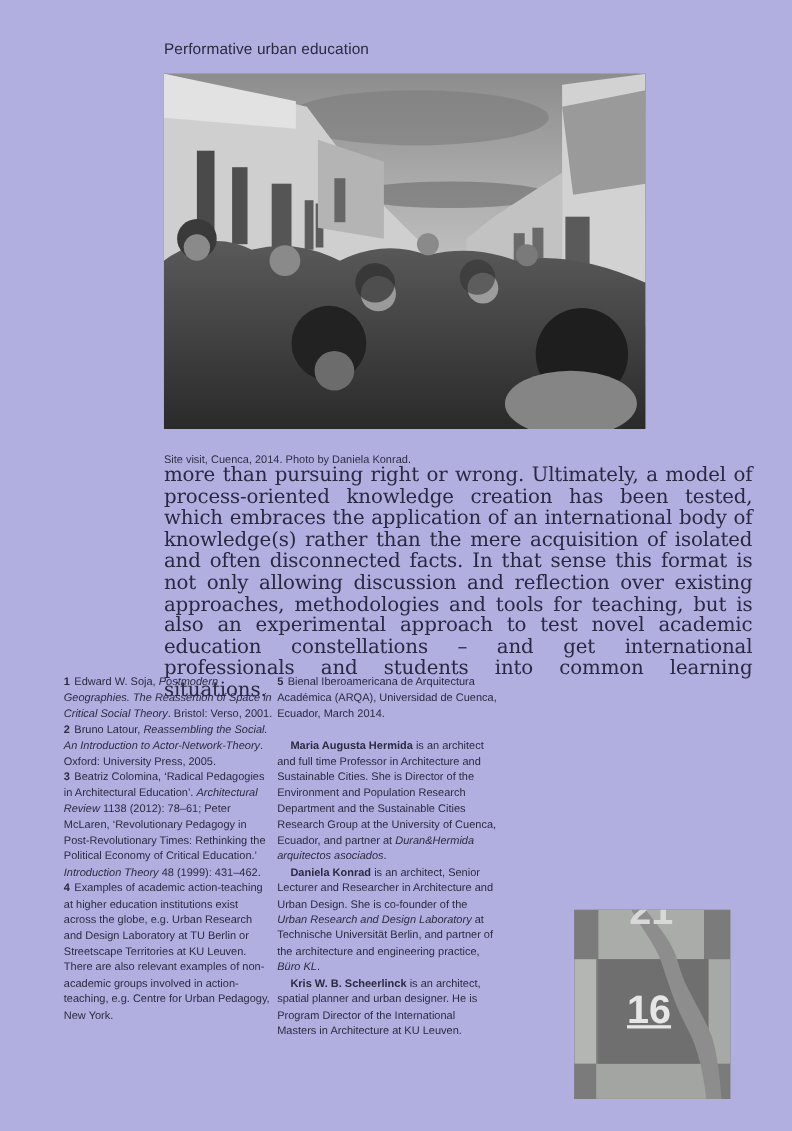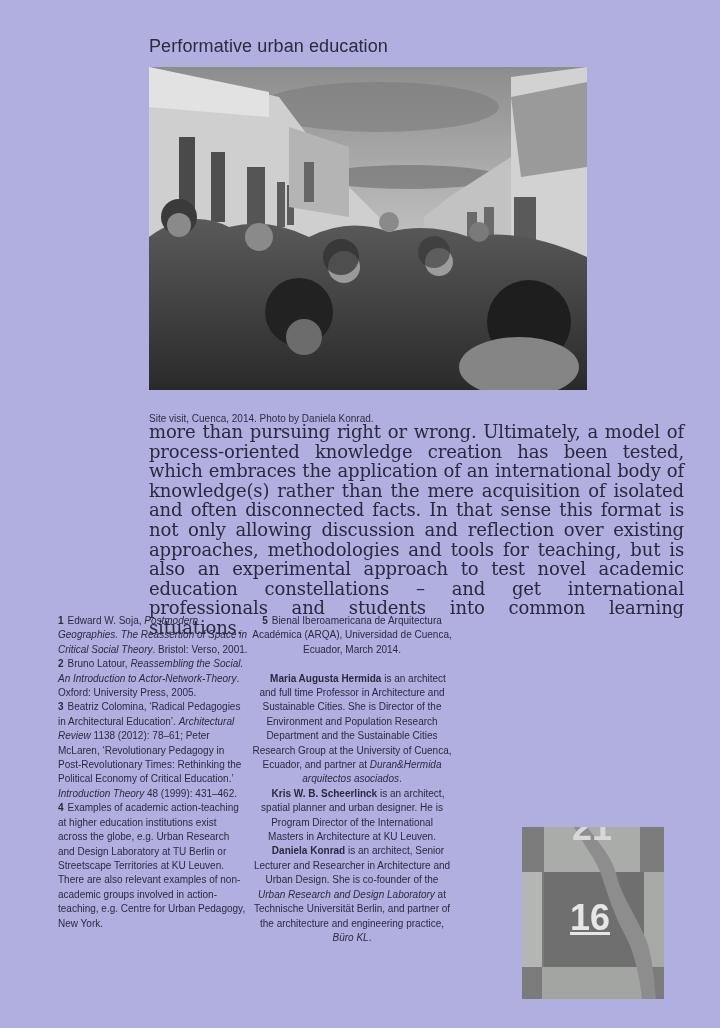--- a/index.html
+++ b/index.html
@@ -4,21 +4,21 @@
 <style>
   html, body { margin: 0; padding: 0; }
   body {
     width: 720px; height: 1028px; position: relative; overflow: hidden;
     background: #b1afe0;
     font-family: "Liberation Sans", sans-serif;
     color: #2a2840;
   }
   .running-head {
     position: absolute; left: 149px; top: 36px;
-    font-size: 18px; color: #2b2940; letter-spacing: 0.1px;
+    font-size: 14px; color: #2b2940; letter-spacing: 0.1px;
   }
   .photo {
     position: absolute; left: 149px; top: 67px; width: 438px; height: 323px;
     overflow: hidden; background: #6d6d6d;
   }
   .photo svg { display: block; }
   .caption {
     position: absolute; left: 149px; top: 400px;
     font-size: 10px; color: #2e2c44; margin-top: 13px;
   }
@@ -27,21 +27,21 @@
     font-family: "DejaVu Serif", "Liberation Serif", serif;
     font-size: 18px; line-height: 19.6px; color: #2a2840;
     letter-spacing: -0.15px;
   }
   .body-text p { margin: 0; }
   .notes {
     position: absolute; top: 598px;
     font-size: 10px; line-height: 14.4px; color: #2b2940; margin-top: 16px;
   }
   .notes-col1 { left: 58px; width: 190px; }
-  .notes-col2 { left: 252px; width: 200px; text-align: center; }
+  .notes-col2 { left: 252px; width: 200px; }
   .note { margin: 0; }
   .note .num { font-weight: bold; margin-right: 4px; }
   .note i { font-style: italic; }
   .bio { margin: 0; }
   .bio b { font-weight: bold; padding-left: 12px; }
   .gap { height: 14.4px; }
   .thumb {
     position: absolute; left: 522px; top: 827px; width: 142px; height: 172px;
     overflow: hidden; background: #7a7a7a;
   }
@@ -137,24 +137,24 @@
 
 <div class="notes notes-col2">
   <p class="note">
     <span class="num">5</span><span>Bienal Iberoamericana de Arquitectura Académica (ARQA), Universidad de Cuenca, Ecuador, March 2014.</span>
   </p>
   <div class="gap"></div>
   <p class="bio">
     <b>Maria Augusta Hermida</b><span> is an archi­tect and full time Professor in Archi­tecture and Sustainable Cities. She is Director of the Environment and Pop­ulation Research Department and the Sustainable Cities Research Group at the University of Cuenca, Ecuador, and partner at </span><i>Duran&amp;Hermida arqui­tectos asociados</i><span>.</span>
   </p>
   <p class="bio">
-    <b>Kris W. B. Scheerlinck</b><span> is an archi­tect, spatial planner and urban de­signer. He is Program Director of the International Masters in Architecture at KU Leuven.</span>
+    <b>Daniela Konrad</b><span> is an architect, Senior Lecturer and Researcher in Architecture and Urban Design. She is co-founder of the </span><i>Urban Research and Design Laboratory</i><span> at Technische Universität Berlin, and partner of the architecture and engineering prac­tice, </span><i>Büro KL</i><span>.</span>
   </p>
   <p class="bio">
-    <b>Daniela Konrad</b><span> is an architect, Senior Lecturer and Researcher in Architecture and Urban Design. She is co-founder of the </span><i>Urban Research and Design Laboratory</i><span> at Technische Universität Berlin, and partner of the architecture and engineering prac­tice, </span><i>Büro KL</i><span>.</span>
+    <b>Kris W. B. Scheerlinck</b><span> is an archi­tect, spatial planner and urban de­signer. He is Program Director of the International Masters in Architecture at KU Leuven.</span>
   </p>
 </div>
 
 <div class="thumb">
   <svg width="142" height="172" viewBox="0 0 142 172">
     <rect width="142" height="172" fill="#7b7b7b"></rect>
     <rect x="22" y="0" width="96" height="45" fill="#a9aca9"></rect>
     <rect x="0" y="45" width="20" height="95" fill="#b3b6b3"></rect>
     <rect x="122" y="45" width="20" height="95" fill="#a6a9a6"></rect>
     <rect x="20" y="140" width="100" height="32" fill="#a2a5a2"></rect>

